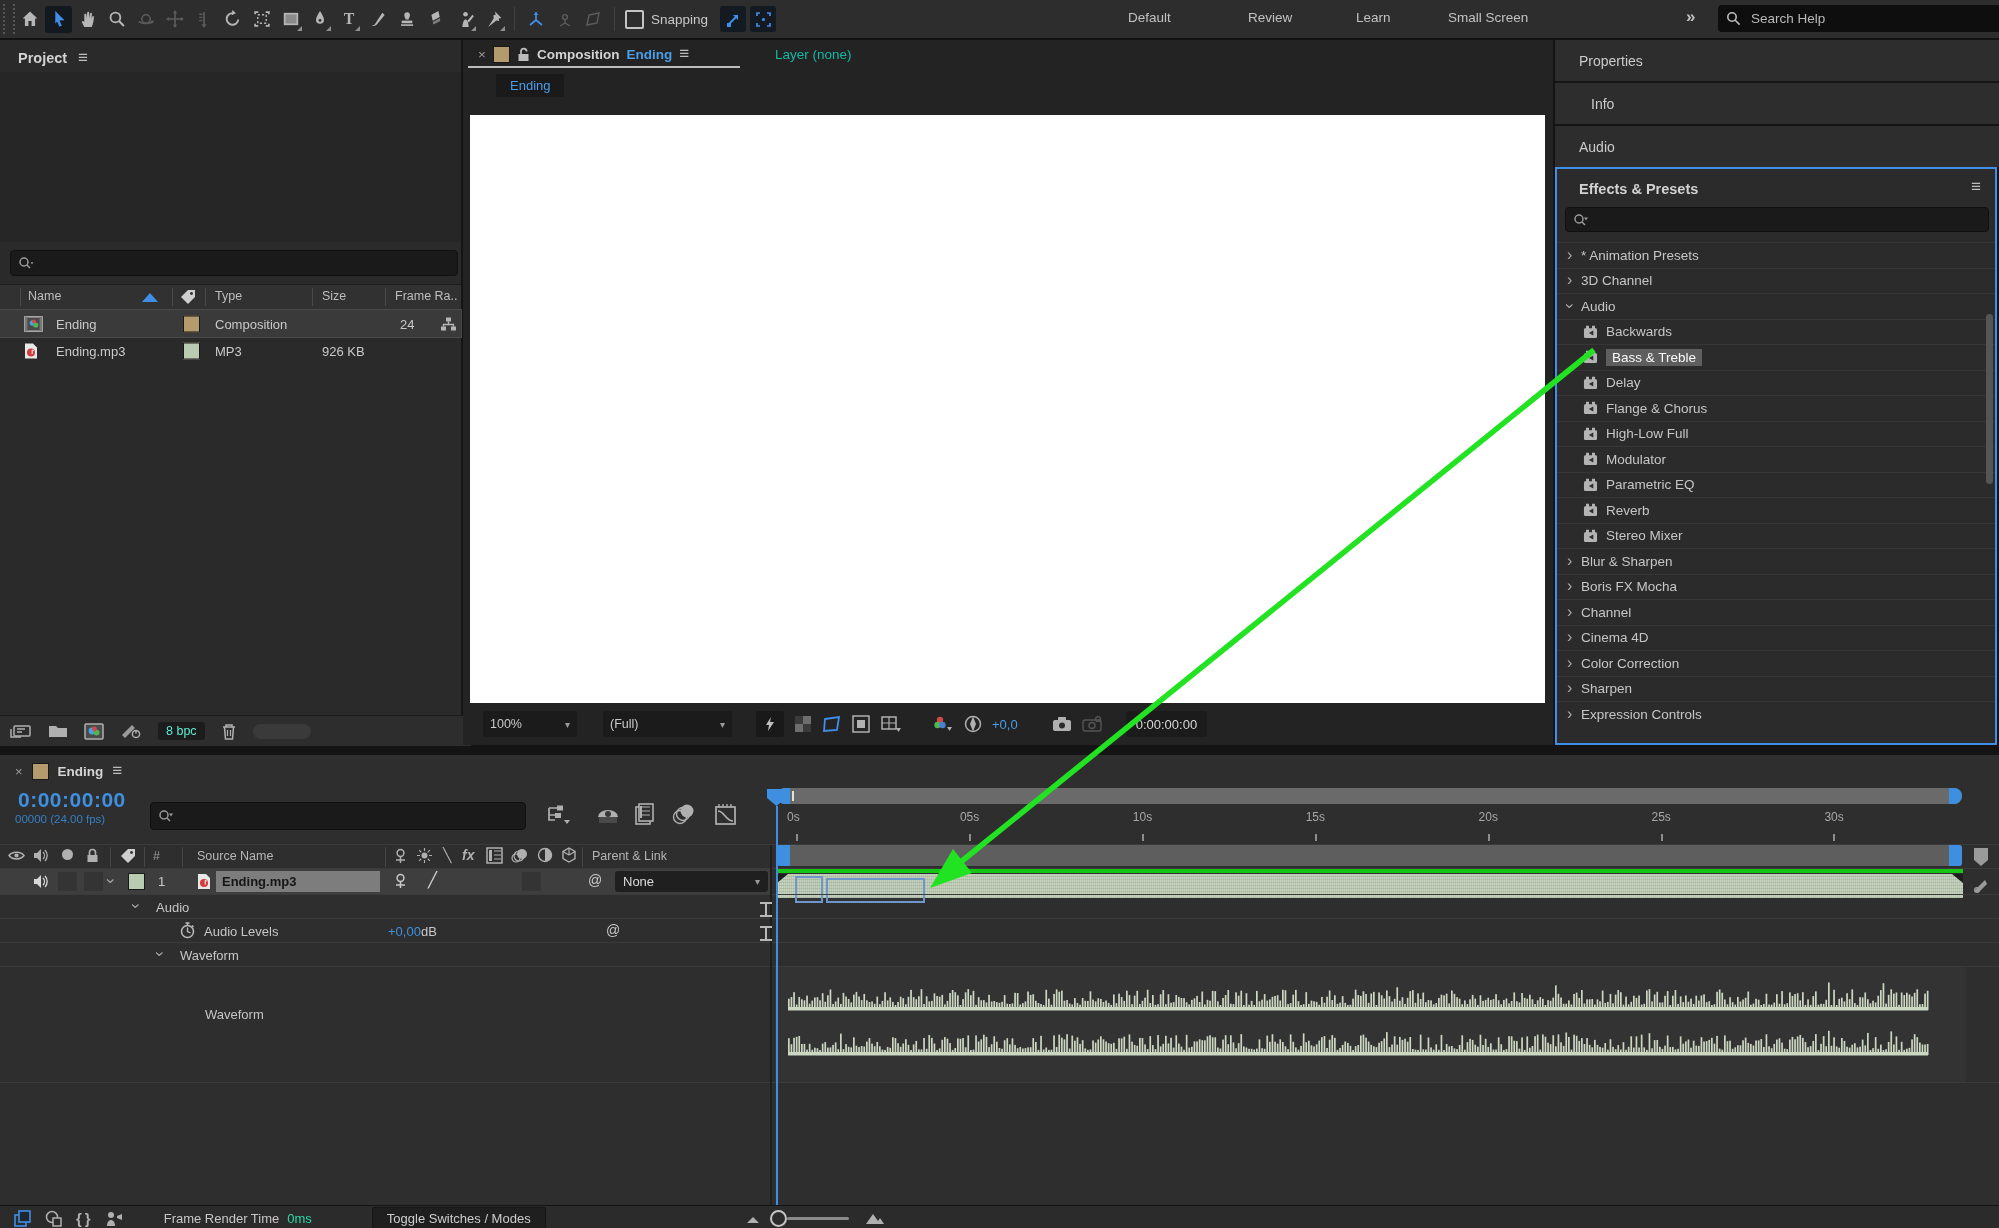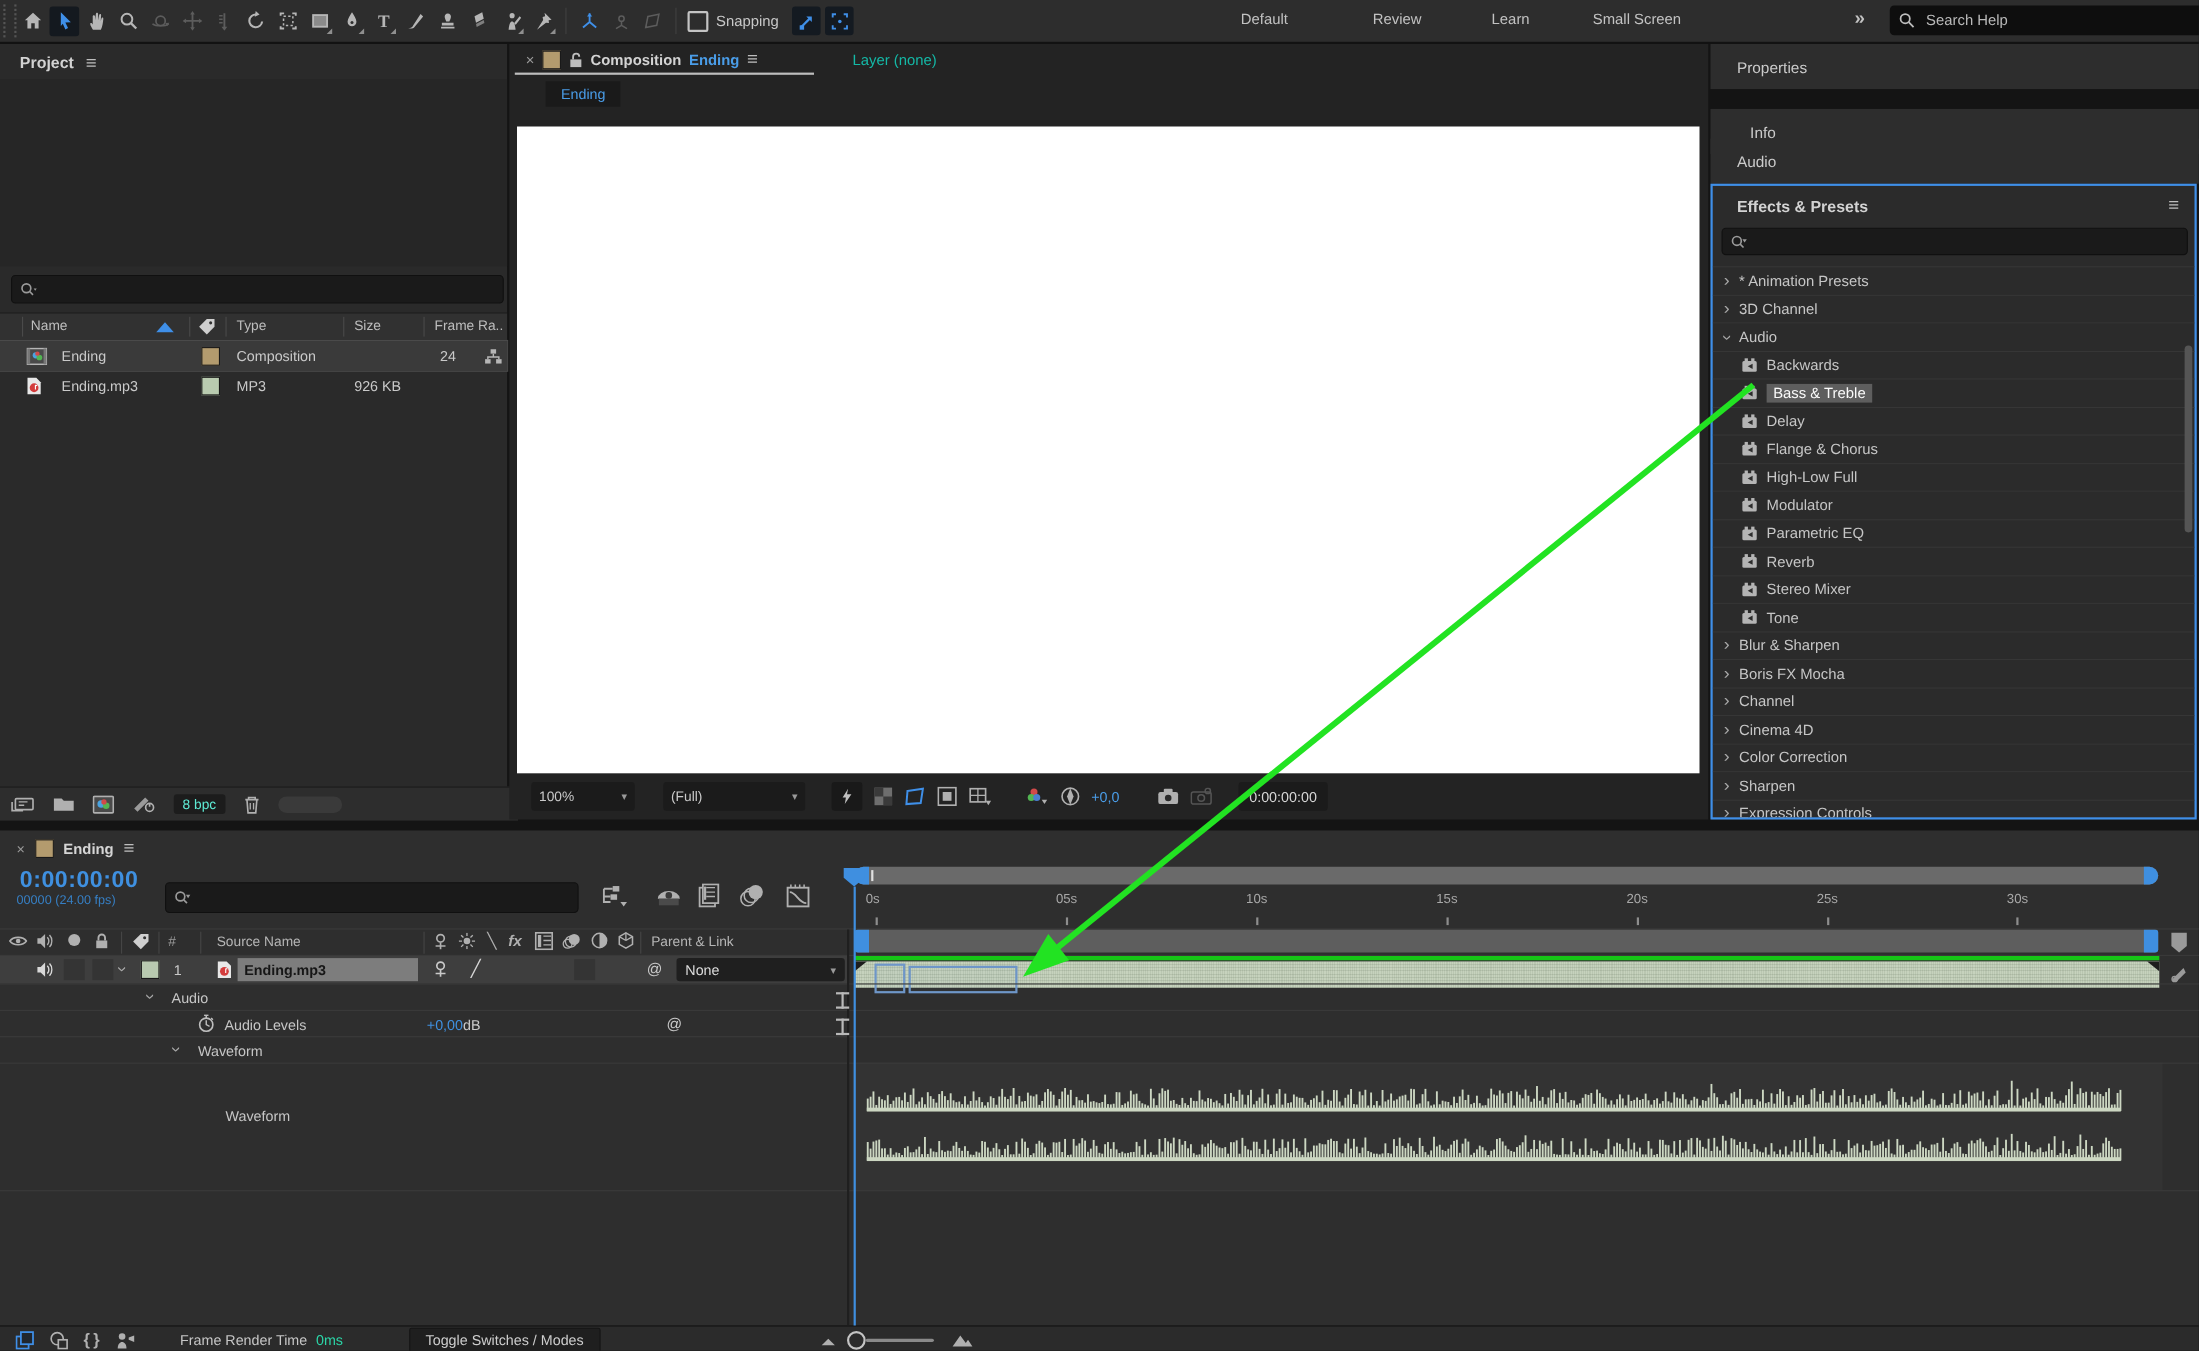--- a/index.html
+++ b/index.html
@@ -460,21 +460,21 @@
     <span style="width:4px;"></span>
     <div class="tc-chip">
         <span>0:00:00:00</span>
       </div>
   </div>
 </div>
 
 <div class="rhead" style="top:40px;">
     <span>Properties</span>
   </div>
-<div class="rhead" style="top:99px;padding-left:36px;">
+<div class="rhead" style="top:83px;padding-left:36px;">
     <span>Info</span>
   </div>
 <div class="rhead" style="top:126px;">
     <span>Audio</span>
   </div>
 
 <div id="fxpanel" class="abs">
   <span class="title">Effects &amp; Presets</span>
   <span class="menu-glyph abs" style="right:14px;top:8px;">≡</span>
   <div class="searchbox abs" style="left:8px;top:38px;width:408px;height:23px;">
@@ -602,32 +602,20 @@
 
     <span class="fx-ic">
           <svg width="15" height="14" viewBox="0 0 16 15">
             <rect x="1" y="3.5" width="14" height="10.5" rx="1.5" fill="currentColor"></rect>
             <rect x="3.2" y="0.8" width="3.2" height="4" fill="currentColor"></rect>
             <rect x="9.6" y="0.8" width="3.2" height="4" fill="currentColor"></rect>
             <path d="M11 6L6.2 8.6L11 11.2Z" fill="#2d2d2d"></path>
           </svg>
         </span>
     <span class="lbl">Stereo Mixer</span>
-  </div>
-      <div class="fx-row effect">
-
-    <span class="fx-ic">
-          <svg width="15" height="14" viewBox="0 0 16 15">
-            <rect x="1" y="3.5" width="14" height="10.5" rx="1.5" fill="currentColor"></rect>
-            <rect x="3.2" y="0.8" width="3.2" height="4" fill="currentColor"></rect>
-            <rect x="9.6" y="0.8" width="3.2" height="4" fill="currentColor"></rect>
-            <path d="M11 6L6.2 8.6L11 11.2Z" fill="#2d2d2d"></path>
-          </svg>
-        </span>
-    <span class="lbl">Tone</span>
   </div>
       <div class="fx-row">
     <span class="twirl"><span class="chev">›</span></span>
 
     <span class="lbl">Blur &amp; Sharpen</span>
   </div>
       <div class="fx-row">
     <span class="twirl"><span class="chev">›</span></span>
 
     <span class="lbl">Boris FX Mocha</span>

